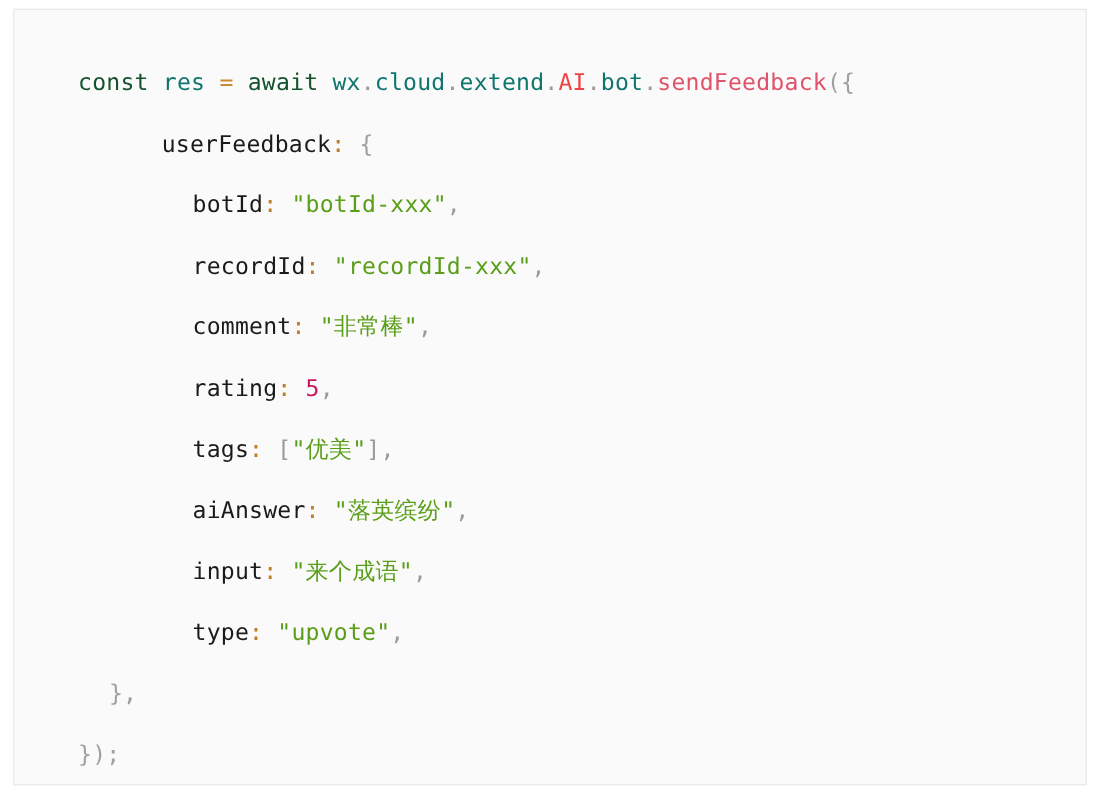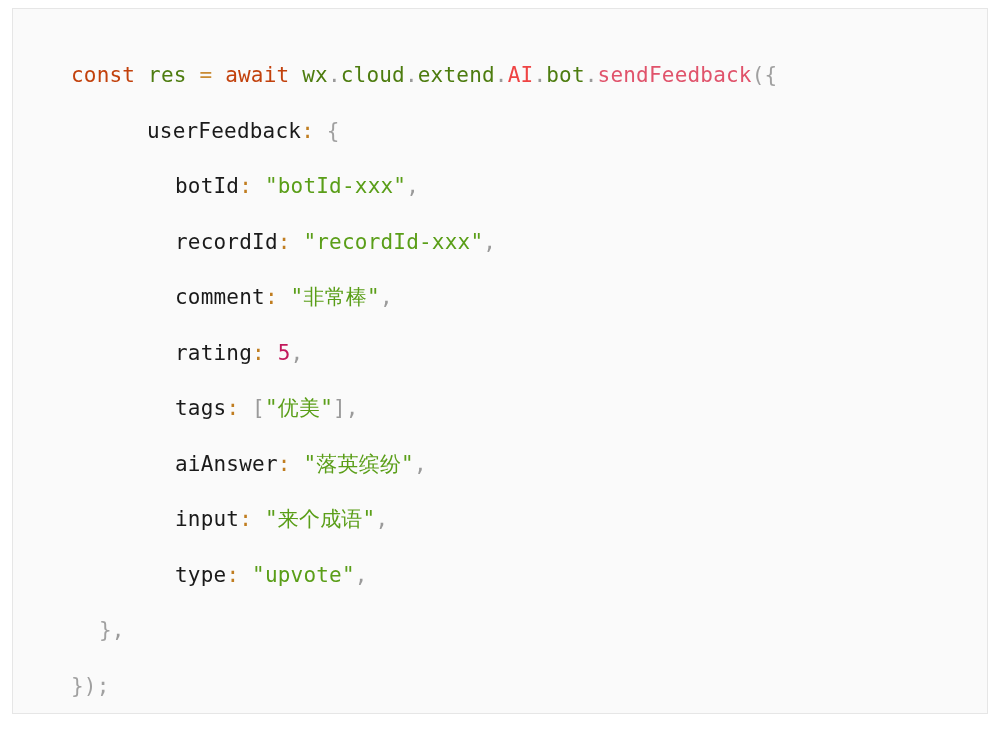--- a/index.html
+++ b/index.html
@@ -34,22 +34,22 @@
     letter-spacing: 0.2px;
   }
 
   .line {
     height: 55.5px;
     padding-left: 58px;
     white-space: pre;
   }
 
   
-  .tok-keyword   { color: #c2410c; }
-  .tok-plain     { color: #4d7c0f; }
+  .tok-keyword   { color: #14532d; }
+  .tok-plain     { color: #0f766e; }
   .tok-prop      { color: #1a1a1a; margin-left: 48px; }
   .tok-dot       { color: #9a9a9a; }
   .tok-ns        { color: #ef4444; }
   .tok-fn        { color: #e0536b; }
   .tok-punct     { color: #a0a0a0; }
   .tok-colon     { color: #c07d20; }
   .tok-string    { color: #5a9e18; }
   .tok-number    { color: #c2185b; }
   .tok-op        { color: #c98b33; }
   .tok-comma     { color: #9a9a9a; }

